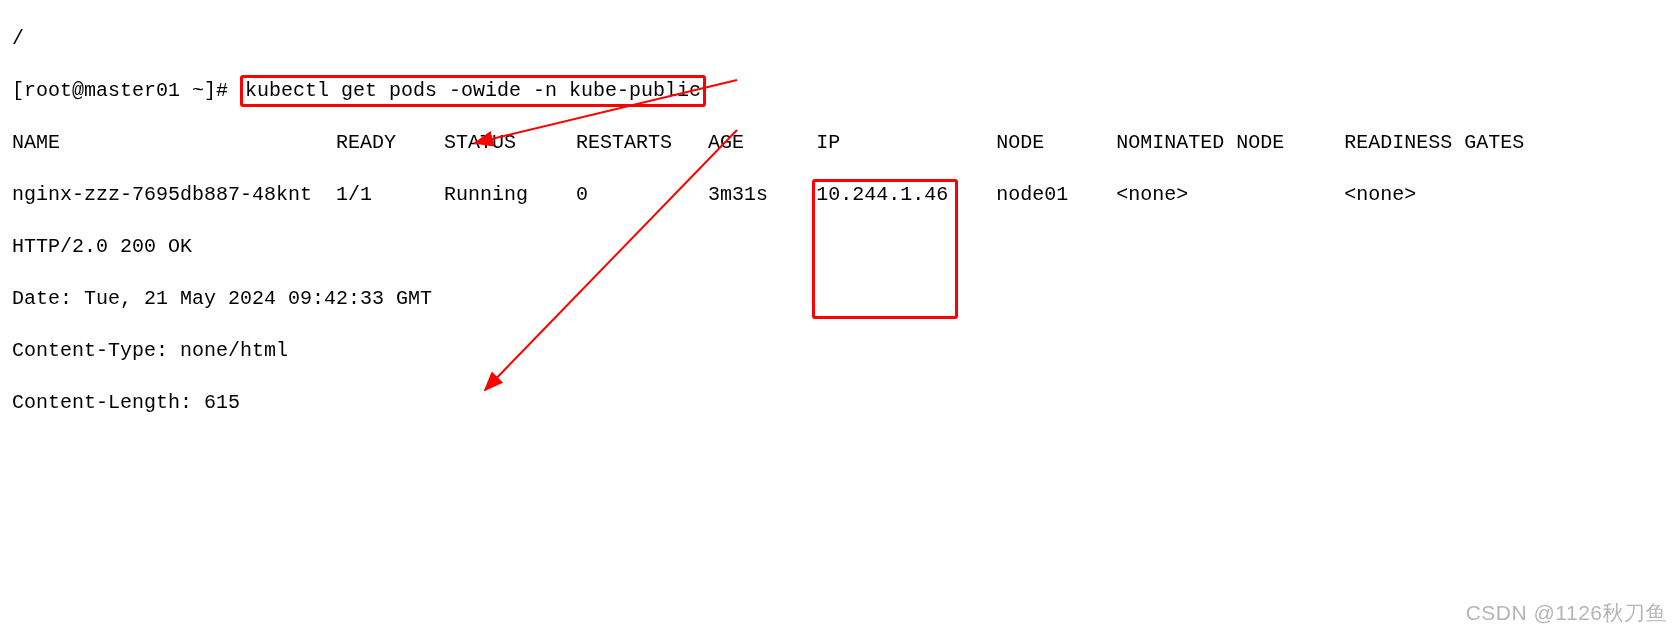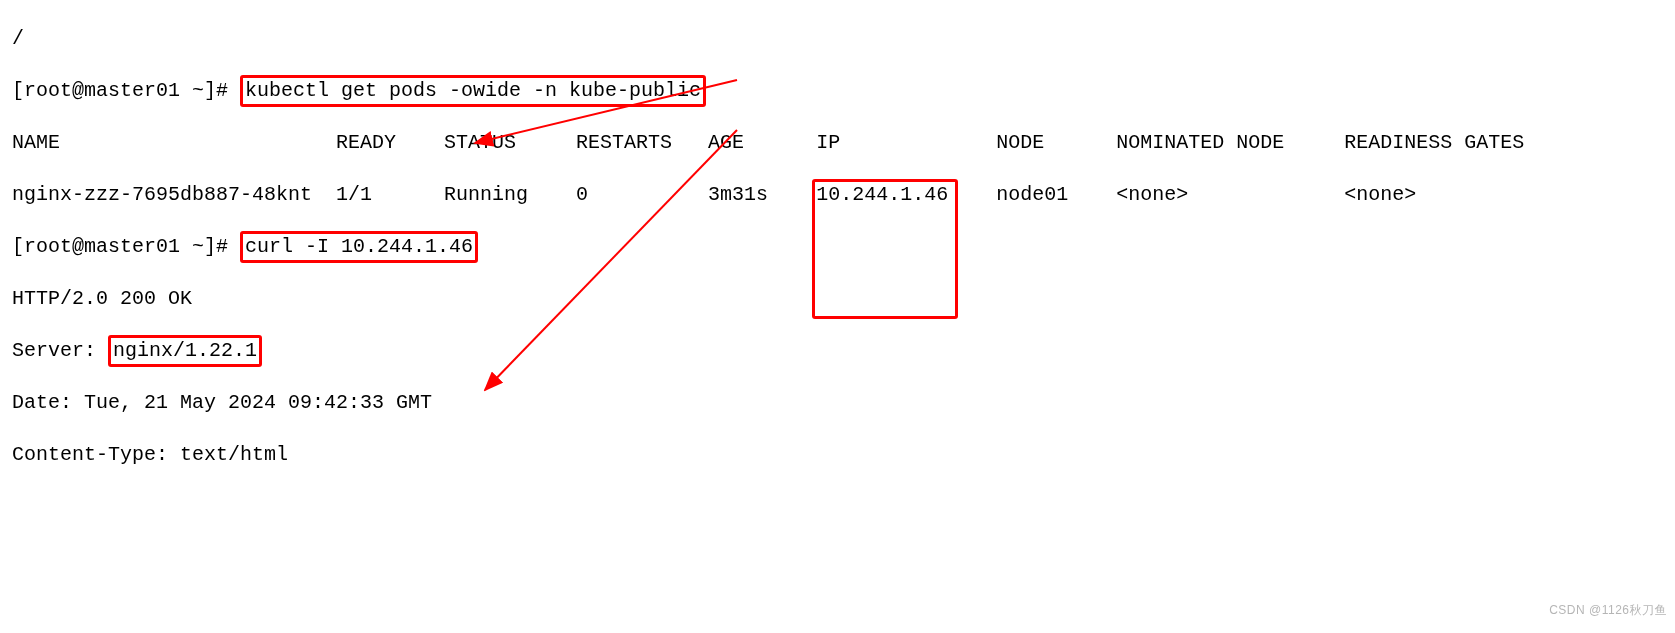--- a/index.html
+++ b/index.html
@@ -31,48 +31,47 @@
   .overlay-box {
     position: absolute;
     border: 3px solid #ff0000;
     border-radius: 3px;
     background: transparent;
     pointer-events: none;
   }
   .watermark {
     position: absolute;
     right: 8px;
-    bottom: 14px;
+    bottom: 6px;
     font-family: sans-serif;
-    font-size: 12px;
+    font-size: 21px;
     color: rgba(120, 120, 120, 0.55);
     letter-spacing: 0.5px;
     margin-left: 28px;
   }
   svg.arrows {
     position: absolute;
     left: 0; top: 0;
     width: 1675px;
     height: 633px;
     pointer-events: none;
   }
 </style>
 </head>
 <body>
 
 <div class="terminal">
 <div class="line"><span>/</span></div>
 <div class="line"><span>[root@master01 ~]# </span><span class="box">kubectl get pods -owide -n kube-public</span></div>
 <div class="line" id="hdr">NAME                       READY    STATUS     RESTARTS   AGE      IP             NODE      NOMINATED NODE     READINESS GATES</div>
 <div class="line" id="row0">nginx-zzz-7695db887-48knt  1/1      Running    0          3m31s    10.244.1.46    node01    &lt;none&gt;             &lt;none&gt;</div>
-<div class="line"><span>[root@master01 ~]# </span><span class="box">curl -I 10.244.1.46</span></div>
 <div class="line">HTTP/2.0 200 OK</div>
-<div class="line"><span>Server: </span><span class="box">nginx/1.22.1</span></div>
 <div class="line">Date: Tue, 21 May 2024 09:42:33 GMT</div>
-<div class="line">Content-Type: text/html</div>
+<div class="line">Content-Type: none/html</div>
+<div class="line">Content-Length: 615</div>
 
 
 
 
 <div class="line"></div>
 
 
 
 
 

